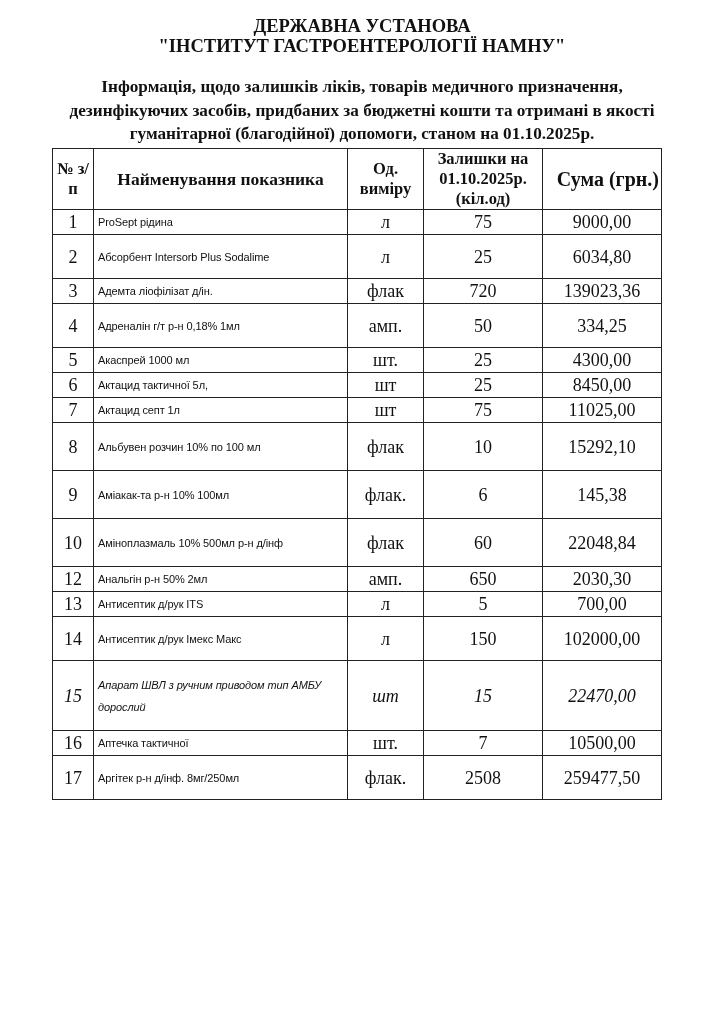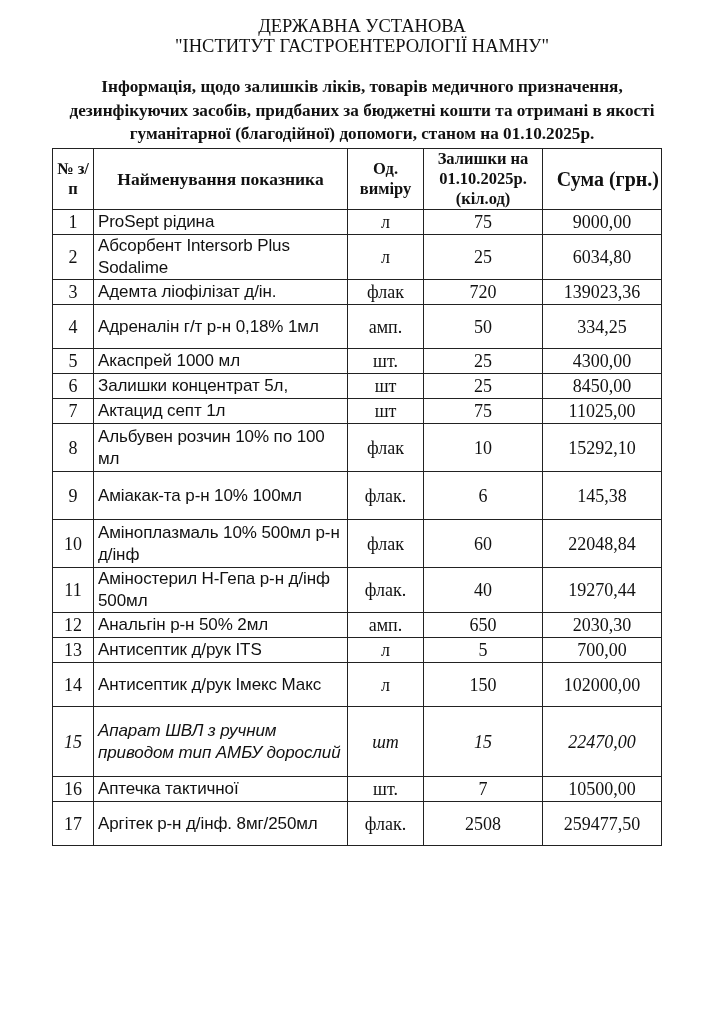--- a/index.html
+++ b/index.html
@@ -2,21 +2,21 @@
 <html><head>
   <meta charset="utf-8">
   <style>
     html, body { margin: 0; padding: 0; background: #ffffff; }
     body {
       width: 724px; height: 1024px; position: relative; overflow: hidden;
       font-family: "Liberation Serif", serif; color: #111;
     }
     .title {
       position: absolute; left: 0; width: 724px; text-align: center;
-      font-weight: normal; font-size: 18.5px; line-height: 20px;
+      font-weight: bold; font-size: 18.5px; line-height: 20px;
     }
     .t1 { top: 16px; }
     .t2 { top: 36px; }
     .subtitle {
       position: absolute; left: 56px; width: 612px; top: 75px; text-align: center;
       font-weight: bold; font-size: 17.2px; line-height: 23.5px;
     }
     table {
       position: absolute; left: 52px; top: 148px;
       border-collapse: collapse; table-layout: fixed;
@@ -24,21 +24,21 @@
     }
     td, th {
       border: 1.5px solid #222; padding: 0 2px; vertical-align: middle;
       font-size: 18px; line-height: 22px;
     }
     th { font-weight: bold; font-size: 16.5px; line-height: 20px; text-align: center; }
     th.name-h { font-size: 17.5px; }
     th.sum-h { font-size: 20px; text-align: right; }
     tr.head { height: 59px; }
     td.num { text-align: center; }
-    td.name { text-align: left; padding-left: 4px; font-family: "Liberation Sans", sans-serif; font-size: 17px; line-height: 22px; letter-spacing: -0.1px; }
+    td.name { text-align: left; padding-left: 4px; font-family: "Liberation Sans", sans-serif; font-size: 11px; line-height: 22px; letter-spacing: -0.1px; }
     td.unit { text-align: center; }
     td.qty { text-align: center; }
     td.sum { text-align: center; }
     col.c1 { width: 41px; }
     col.c2 { width: 254px; }
     col.c3 { width: 76px; }
     col.c4 { width: 119px; }
     col.c5 { width: 119px; }
     tr.h1 { height: 25px; }
     tr.h2 { height: 44px; }
@@ -100,21 +100,21 @@
       </tr>
       <tr class="h1">
         <td class="num">5</td>
         <td class="name">Акаспрей 1000 мл</td>
         <td class="unit">шт.</td>
         <td class="qty">25</td>
         <td class="sum">4300,00</td>
       </tr>
       <tr class="h1">
         <td class="num">6</td>
-        <td class="name">Залишки концентрат 5л,</td>
+        <td class="name">Актацид тактичної 5л,</td>
         <td class="unit">шт</td>
         <td class="qty">25</td>
         <td class="sum">8450,00</td>
       </tr>
       <tr class="h1">
         <td class="num">7</td>
         <td class="name">Актацид септ 1л</td>
         <td class="unit">шт</td>
         <td class="qty">75</td>
         <td class="sum">11025,00</td>
@@ -132,27 +132,20 @@
         <td class="unit">флак.</td>
         <td class="qty">6</td>
         <td class="sum">145,38</td>
       </tr>
       <tr class="h2t">
         <td class="num">10</td>
         <td class="name">Аміноплазмаль 10% 500мл р-н д/інф</td>
         <td class="unit">флак</td>
         <td class="qty">60</td>
         <td class="sum">22048,84</td>
-      </tr>
-      <tr class="h2">
-        <td class="num">11</td>
-        <td class="name">Аміностерил Н-Гепа р-н д/інф 500мл</td>
-        <td class="unit">флак.</td>
-        <td class="qty">40</td>
-        <td class="sum">19270,44</td>
       </tr>
       <tr class="h1">
         <td class="num">12</td>
         <td class="name">Анальгін р-н 50% 2мл</td>
         <td class="unit">амп.</td>
         <td class="qty">650</td>
         <td class="sum">2030,30</td>
       </tr>
       <tr class="h1">
         <td class="num">13</td>

